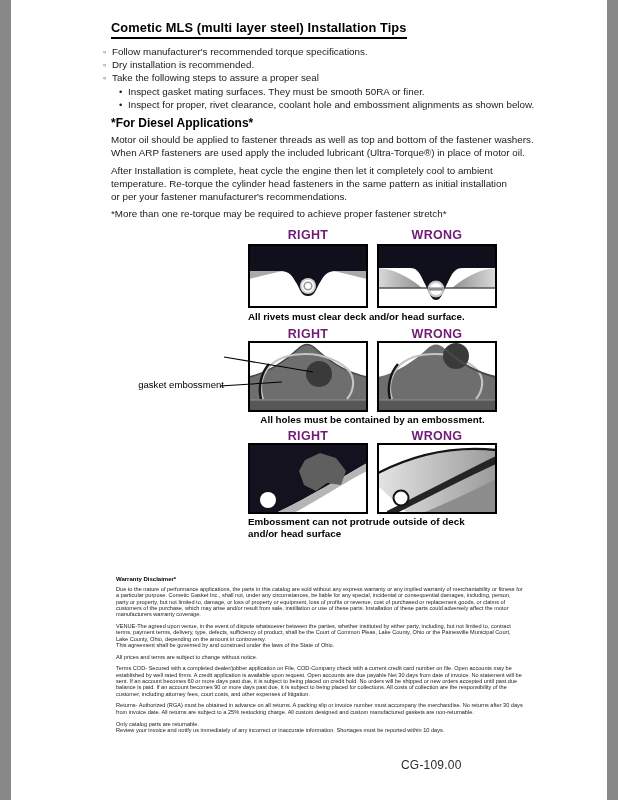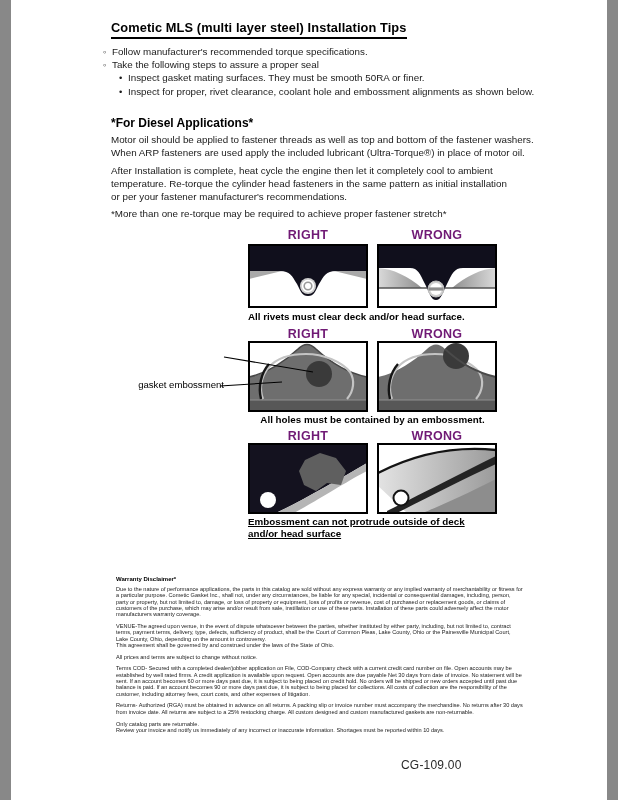--- a/index.html
+++ b/index.html
@@ -33,20 +33,21 @@
 </style>
 </head>
 <body>
 
 <div class="page">
 
   <div class="abs title">Cometic MLS (multi layer steel) Installation Tips</div>
 
   <div class="abs tips">
     <div class="tiprow">Follow manufacturer's recommended torque specifications.</div>
+    <div class="tiprow">Dry installation is recommended.</div>
     <div class="tiprow">Take the following steps to assure a proper seal</div>
     <div class="subrow">Inspect gasket mating surfaces.  They must be smooth 50RA or finer.</div>
     <div class="subrow">Inspect for proper, rivet clearance, coolant hole and embossment alignments as shown below.</div>
   </div>
 
   <div class="abs dheading">*For Diesel Applications*</div>
   <div class="abs para p1">Motor oil should be applied to fastener threads as well as top and bottom of the fastener washers.
 When ARP fasteners are used apply the included lubricant (Ultra-Torque®) in place of motor oil.</div>
   <div class="abs para p2">After Installation is complete, heat cycle the engine then let it completely cool to ambient
 temperature. Re-torque the cylinder head fasteners in the same pattern as initial installation
@@ -161,21 +162,21 @@
       <rect x="1" y="1" width="118" height="69" fill="#ffffff" stroke="#000" stroke-width="2"></rect>
       <path d="M1,30 C40,10 80,3 119,7 L119,70 L30,70 C20,61 9,50 1,43 Z" fill="url(#g3w)"></path>
       <path d="M119,36 C90,51 62,63 46,70 L119,70 Z" fill="#8d8d8d"></path>
       <path d="M1,30 C40,10 80,3 119,7" fill="none" stroke="#141414" stroke-width="2.4"></path>
       <path d="M10,68 C50,48 88,28 119,13 L119,21 C88,35 50,55 20,70 L10,70 Z" fill="#242424"></path>
       <circle cx="24" cy="55" r="7.5" fill="#ffffff" stroke="#141414" stroke-width="2"></circle>
       <rect x="1" y="1" width="118" height="69" fill="none" stroke="#000" stroke-width="2"></rect>
     </svg>
   </div>
 
-  <div class="abs cap" style="left:237px; top:516px; width:280px;text-decoration:underline;">Embossment can not protrude outside of deck
+  <div class="abs cap" style="left:237px; top:516px; width:280px;">Embossment can not protrude outside of deck
 and/or head surface</div>
 
   <div class="abs warranty-h">Warranty Disclaimer*</div>
   <div class="abs warranty">
     <p>Due to the nature of performance applications, the parts in this catalog are sold without any express warranty or any implied warranty of merchantability or fitness for a particular purpose.  Cometic Gasket Inc., shall not, under any circumstances, be liable for any special, incidental or consequential damages, including, person, party or property, but not limited to, damage, or loss of property or equipment, loss of profits or revenue, cost of purchased or replacement goods, or claims of customers of the purchase, which may arise and/or result from sale, instillation or use of these parts.  Installation of these parts could adversely affect the motor manufacturers warranty coverage.</p>
     <p>VENUE-The agreed upon venue, in the event of dispute whatsoever between the parties, whether instituted by either party, including, but not limited to, contract terms, payment terms, delivery, type, defects, sufficiency of product, shall be the Court of Common Pleas, Lake County, Ohio or the Painesville Municipal Court, Lake County, Ohio, depending on the amount in controversy.
 This agreement shall be governed by and construed under the laws of the State of Ohio.</p>
     <p>All prices and terms are subject to change without notice.</p>
     <p>Terms COD- Secured with a completed dealer/jobber application on File, COD-Company check with a current credit card number on file.  Open accounts may be established by well rated firms.  A credit application is available upon request.  Open accounts are due payable Net 30 days from date of invoice.  No statement will be sent.  If an account becomes 60 or more days past due, it is subject to being placed on credit hold.  No orders will be shipped or new orders accepted until past due balance is paid.  If an account becomes 90 or more days past due, it is subject to being placed for collections.  All costs of collection are the responsibility of the customer, including attorney fees, court costs, and other expenses of litigation.</p>
     <p>Returns- Authorized (RGA) must be obtained in advance on all returns.  A packing slip or invoice number must accompany the merchandise.  No returns after 30 days from invoice date.  All returns are subject to a 25% restocking charge.  All custom designed and custom manufactured gaskets are non-returnable.</p>

